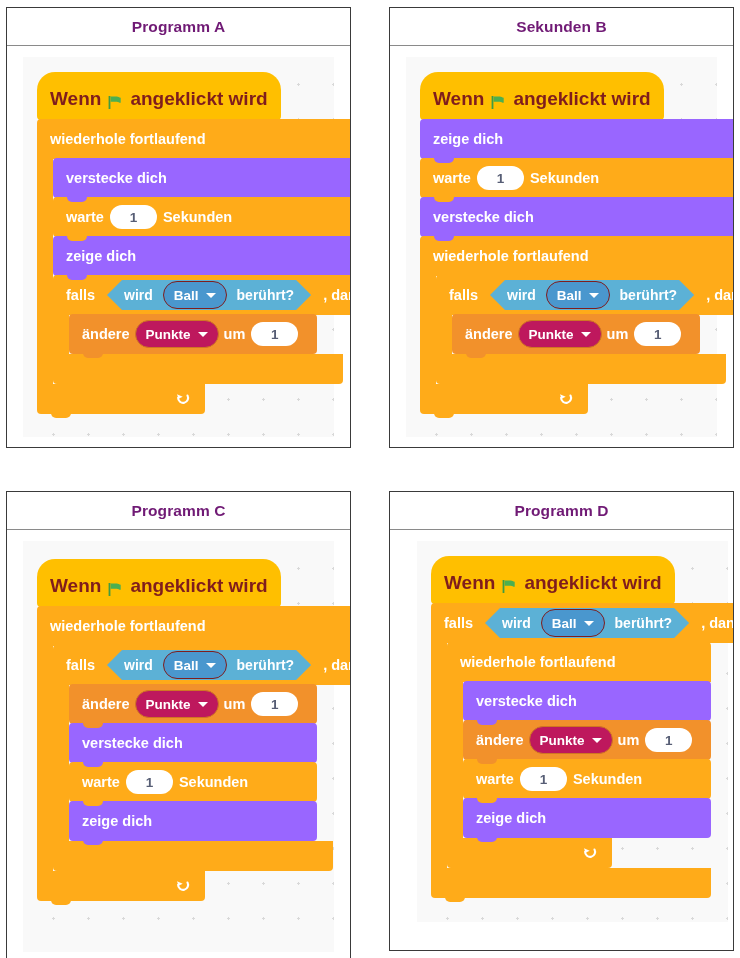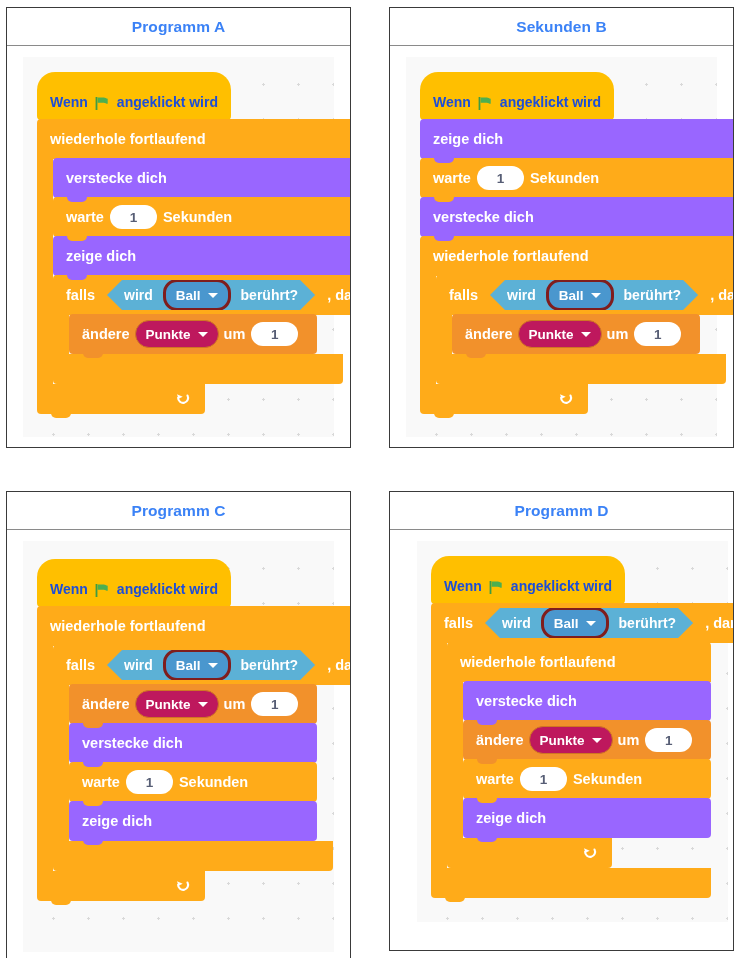--- a/index.html
+++ b/index.html
@@ -29,21 +29,21 @@
   .card-d{left:389px;top:491px; width:345px; height:460px;}
 
   .card-head{
     height:37px;
     border-bottom:1.5px solid #8a8a8a;
     display:flex;align-items:center;justify-content:center;
     flex:0 0 auto;
     background:#fff;
   }
   .card-title{
-    font-size:15.5px;font-weight:bold;color:#3b82f6;
+    font-size:15.5px;font-weight:bold;color:#701a75;
     letter-spacing:.1px;
   }
   .card-body{
     flex:1 1 auto;position:relative;
     padding:0;
     overflow:hidden;
   }
 
   
   .canvas{
@@ -97,21 +97,21 @@
   .c-control{background:#FFAB19;}
   .c-looks{background:#9966FF;}
   .c-vars{background:#F2912B;}
 
   
   .hat{
     position:relative;
     height:48px;
     display:flex;align-items:flex-end;
     padding:0 13px 10px 13px;
-    color:#1d4ed8;font-weight:bold;font-size:14px;
+    color:#7f1d1d;font-weight:bold;font-size:19px;
     background:#FFBF00;
     border-radius:18px 18px 4px 4px;
     box-sizing:border-box;
     width:max-content;
     min-width:160px;
   }
   .hat::after{
     content:"";position:absolute;
     left:14px;bottom:-4px;width:20px;height:8px;
     border-radius:0 0 5px 5px;background:#FFBF00;
@@ -164,21 +164,21 @@
     margin:0 6px;
     position:relative;z-index:3;
   }
   
   .dd{
     display:inline-flex;align-items:center;gap:7px;
     height:26px;padding:0 10px;
     border-radius:14px;font-size:13.5px;font-weight:bold;color:#fff;
     margin:0 5px;position:relative;z-index:3;
   }
-  .dd-sense{background:#4A97CE;border:3px solid #7f1d1d;}
+  .dd-sense{background:#4A97CE;border:1px solid #7f1d1d;}
   .dd-var{background:#be185d;border:1px solid #cf7623;}
   .caret{
     width:0;height:0;border-left:5px solid transparent;border-right:5px solid transparent;
     border-top:5px solid #fff;display:inline-block;
   }
 
   
   .bool{
     display:inline-flex;align-items:center;
     height:30px;padding:0 4px;

